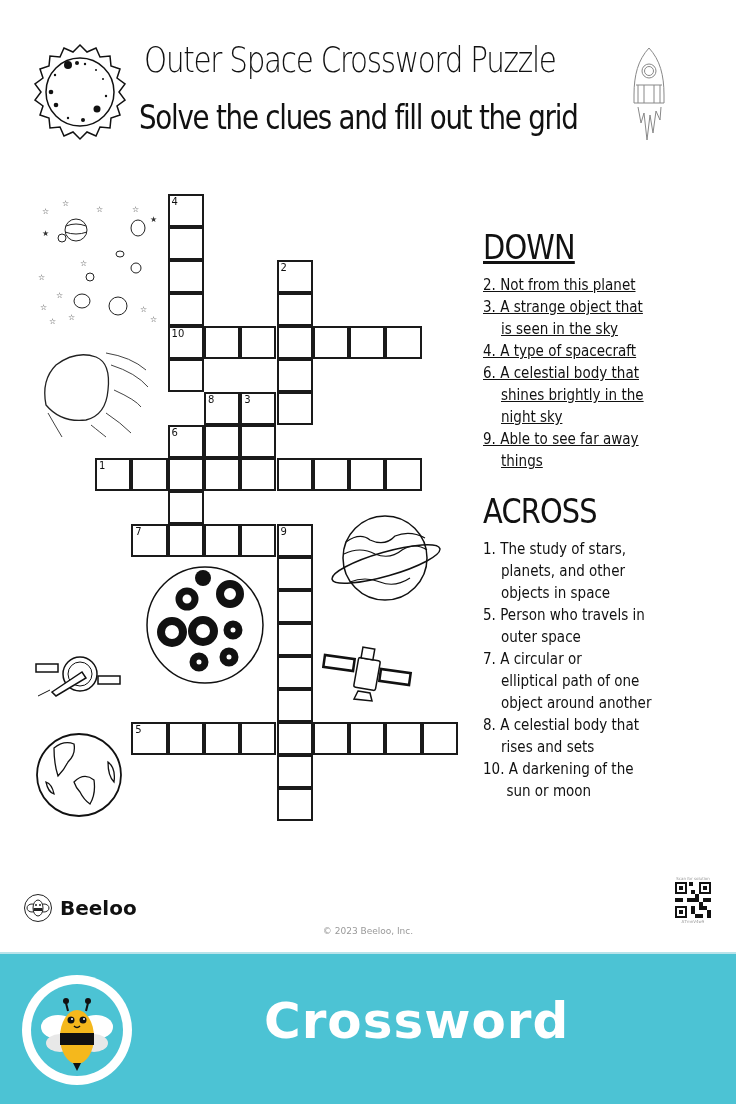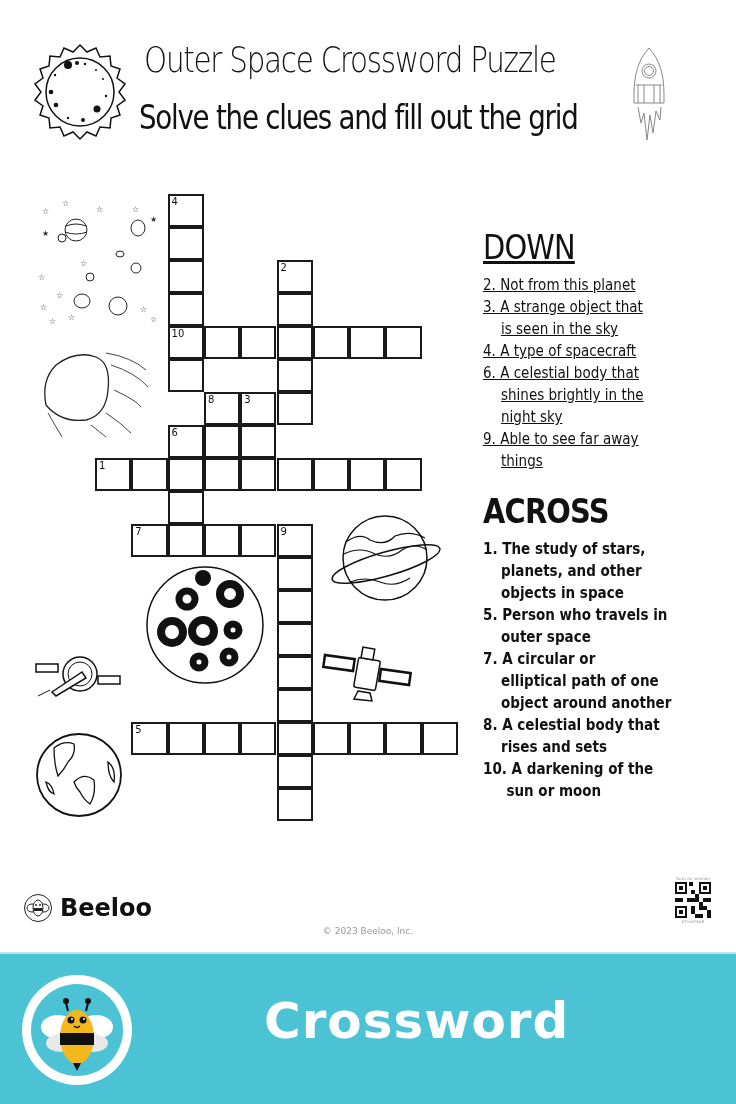--- a/index.html
+++ b/index.html
@@ -8,21 +8,21 @@
   .title { left: 144px; top: 40px; font-size: 35px; font-family: "DejaVu Sans", sans-serif; font-weight: 300; letter-spacing: -1.5px; transform: scaleX(0.84); transform-origin: left top; white-space: nowrap; }
   .subtitle { left: 139px; top: 98px; font-size: 33px; letter-spacing: -1.5px; transform: scaleX(0.84); transform-origin: left top; white-space: nowrap; }
   .grid { left: 0; top: 0; width: 736px; height: 860px; }
   .cell { position: absolute; width: 36.3px; height: 33px; border: 2px solid #1a1a1a; box-sizing: border-box; margin-left: -1px; margin-top: -1px; background: #fff; }
   .cell .num { position: absolute; left: 2px; top: 0px; font-size: 10px; font-family: "DejaVu Sans", sans-serif; line-height: 12px; }
   .clues { left: 483px; width: 250px; }
   .clue-head { font-size: 34px; letter-spacing: -1px; transform: scaleX(0.85); transform-origin: left top; white-space: nowrap; margin: 0 0 8px 0; line-height: 38px; }
   .clue { font-size: 15px; line-height: 22px; transform: scaleX(0.9); transform-origin: left top; white-space: nowrap; }
   .clue .indent { display: block; padding-left: 20px; }
   .footer-logo { left: 24px; top: 894px; display: flex; align-items: center; gap: 8px; }
-  .footer-logo .brand { font-size: 24px; font-weight: bold; }
+  .footer-logo .brand { font-size: 20px; font-weight: bold; }
   .copyright { left: 0; width: 736px; top: 926px; text-align: center; font-size: 9px; color: #999; }
   .qr-block { left: 672px; top: 876px; width: 42px; text-align: center; font-size: 4px; color: #999; }
   .banner { left: 0; top: 952px; width: 736px; height: 152px; background: #4cc3d4; border-top: 2px solid #b9e3ea; }
   .banner-text { left: 264px; top: 992px; font-size: 50px; font-weight: bold; color: #fff; letter-spacing: 1px; }
   .bee-badge { left: 22px; top: 975px; width: 110px; height: 110px; border-radius: 50%; background: #fff; }
   .bee-badge-inner { position: absolute; left: 9px; top: 9px; width: 92px; height: 92px; border-radius: 50%; background: #4cc3d4; }
 </style>
 </head>
 <body>
 
@@ -228,21 +228,21 @@
         <span style="display: block;">6. A celestial body that</span>
         <span class="indent">shines brightly in the</span>
         <span class="indent">night sky</span>
       </div>
       <div class="clue">
         <span style="display: block;">9. Able to see far away</span>
         <span class="indent">things</span>
       </div>
     </div>
 </div>
-<div class="abs clues" style="top:492px;font-weight:bold;">
+<div class="abs clues" style="top:492px;">
   <div class="clue-head">ACROSS</div>
   <div id="across-list">
       <div class="clue">
         <span style="display: block;">1. The study of stars,</span>
         <span class="indent">planets, and other</span>
         <span class="indent">objects in space</span>
       </div>
       <div class="clue">
         <span style="display: block;">5. Person who travels in</span>
         <span class="indent">outer space</span>

